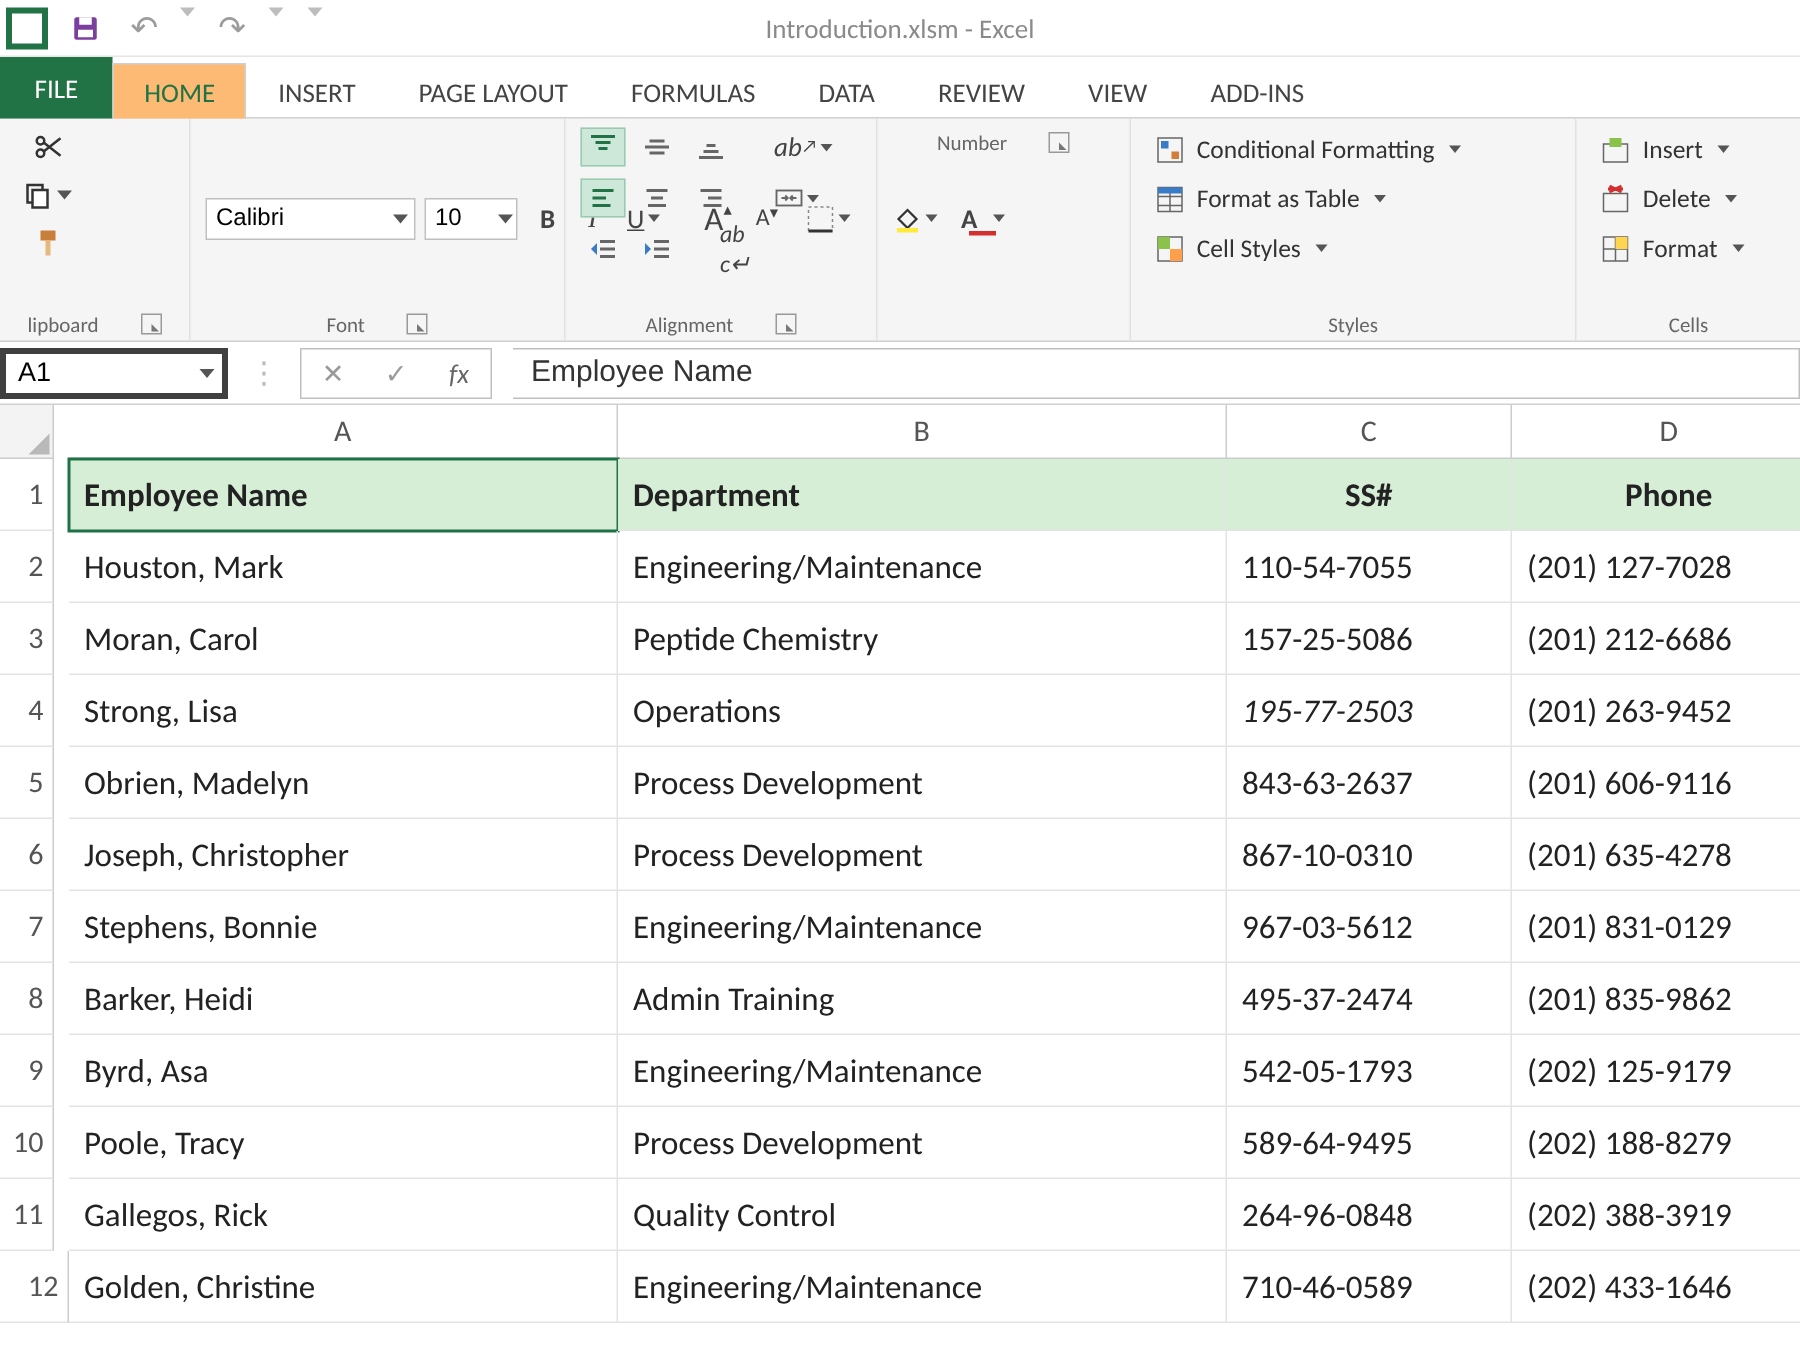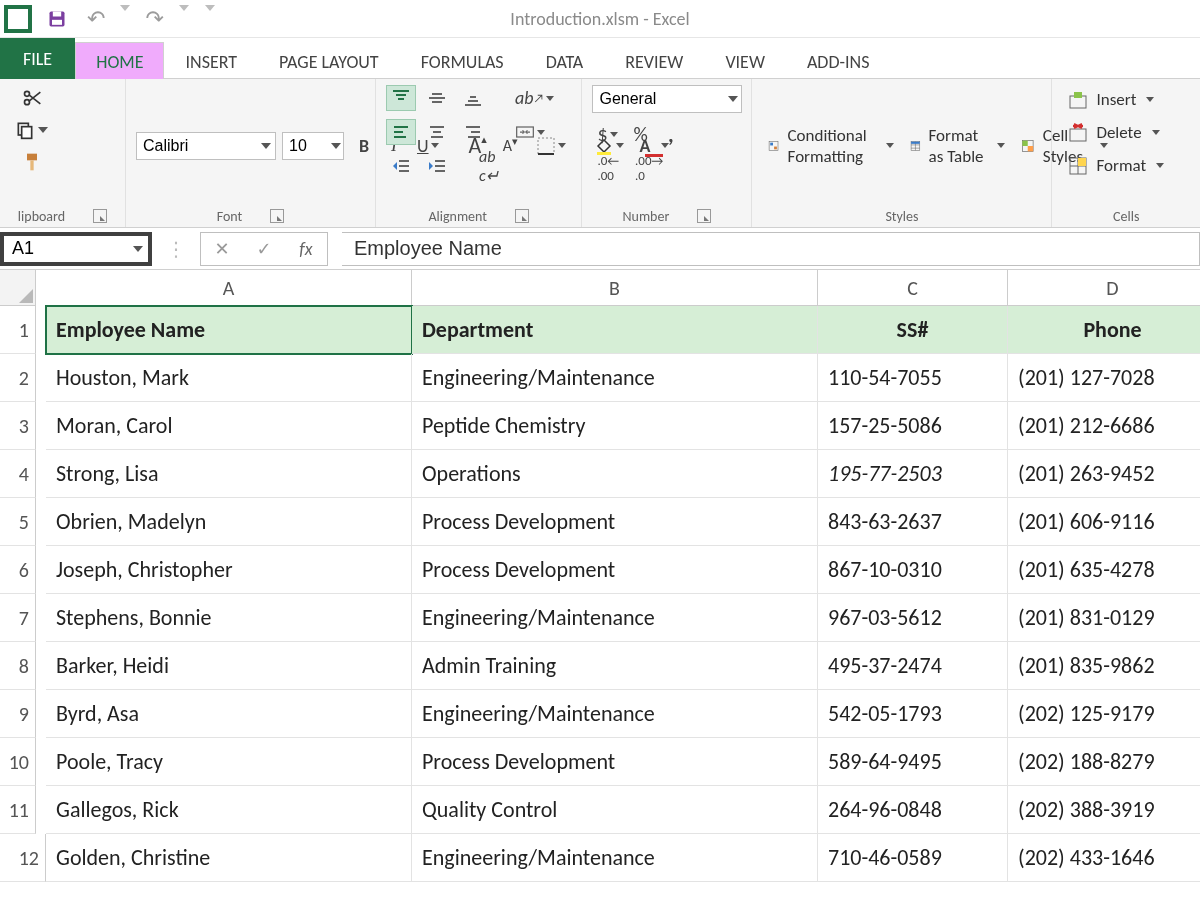--- a/index.html
+++ b/index.html
@@ -45,21 +45,21 @@
   .tab {
     padding:8px 20px 6px; font-size:18px; color:#444;
     border:1px solid transparent; border-bottom:none;
     cursor:pointer; position:relative; top:1px;
   }
   .tab.file {
     background:#217346; color:#fff; font-weight:400;
     padding:9px 22px;
   }
   .tab.active {
-    background:#f0abfc; color:#217346; border-color:#d0d0d0;
+    background:#fdba74; color:#217346; border-color:#d0d0d0;
   }
 
   
   .ribbon {
     height:150px; background:#f5f5f5;
     border-top:1px solid #d0d0d0; border-bottom:1px solid #d0d0d0;
     display:flex; overflow:hidden;
   }
   .group {
     display:flex; flex-direction:column; justify-content:space-between;
@@ -378,49 +378,28 @@
           </span>
       </div>
     </div>
     <div class="label-row">
       <span class="label">Alignment</span>
       <span class="dlaunch"></span>
     </div>
   </div>
 
   <div class="group" style="width:170px;">
-    <div class="group-body" style="flex-direction:column;gap:8px;">
-      <div class="combo" style="width:150px;">
-        <input value="General" style="">
-        <span class="dd">
-            <span class="caret"></span>
-          </span>
-      </div>
-      <div class="row">
-        <span class="btn" style="font-size:20px">$<span class="mini-caret"></span></span>
-        <span class="btn" style="font-size:20px">%</span>
-        <span class="btn" style="font-size:22px;font-weight:700">,</span>
-      </div>
-      <div class="row">
-        <span class="btn">
-            <span style="font-size:13px">.0←<br>.00</span>
-          </span>
-        <span class="btn">
-            <span style="font-size:13px">.00→<br>.0</span>
-          </span>
-      </div>
-    </div>
     <div class="label-row">
       <span class="label">Number</span>
       <span class="dlaunch"></span>
     </div>
   </div>
 
   <div class="group" style="width:300px;">
-    <div class="group-body" style="flex-direction:row;gap:4px;">
+    <div class="group-body" style="flex-direction:column;gap:4px;">
       <div class="ribbon-list-btn">
         <svg class="ic" viewBox="0 0 20 20">
             <rect x="2" y="2" width="16" height="16" fill="none" stroke="#666"></rect>
             <rect x="4" y="4" width="5" height="5" fill="#3a7bc8"></rect>
             <rect x="11" y="11" width="5" height="5" fill="#d37f3a"></rect>
           </svg>
         <span>Conditional Formatting</span>
           <span class="mini-caret"></span>
       </div>
       <div class="ribbon-list-btn">

